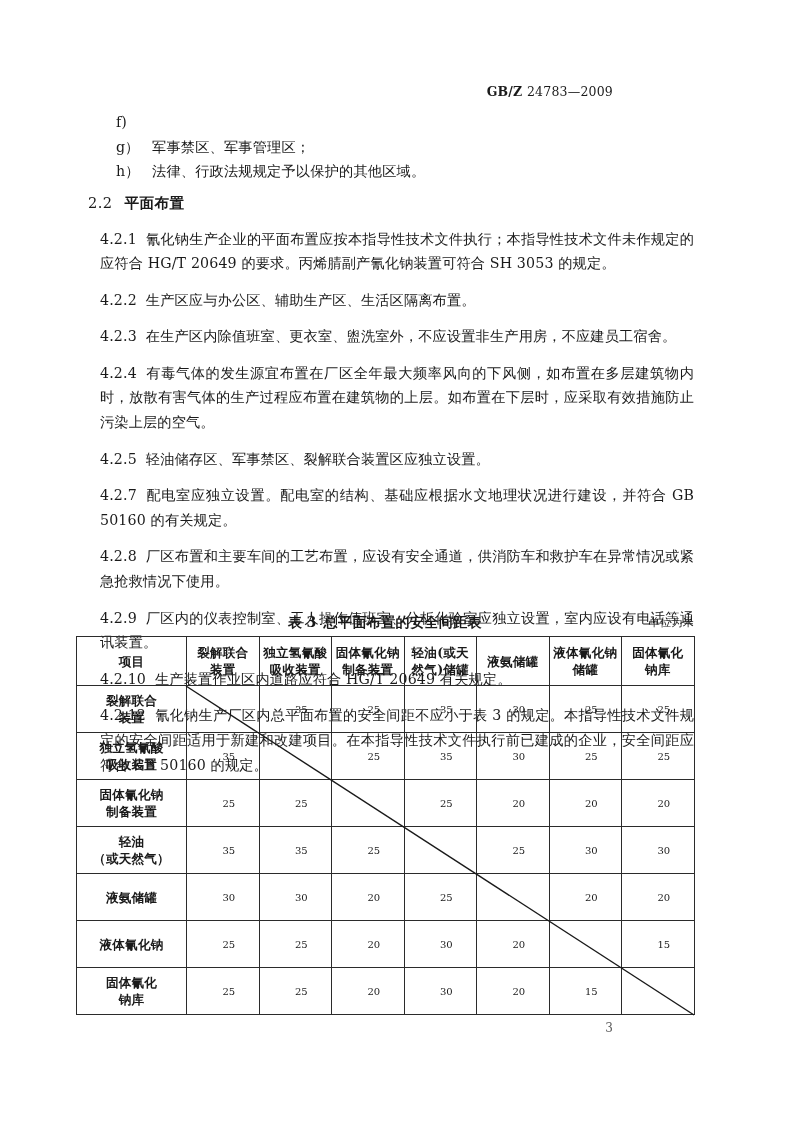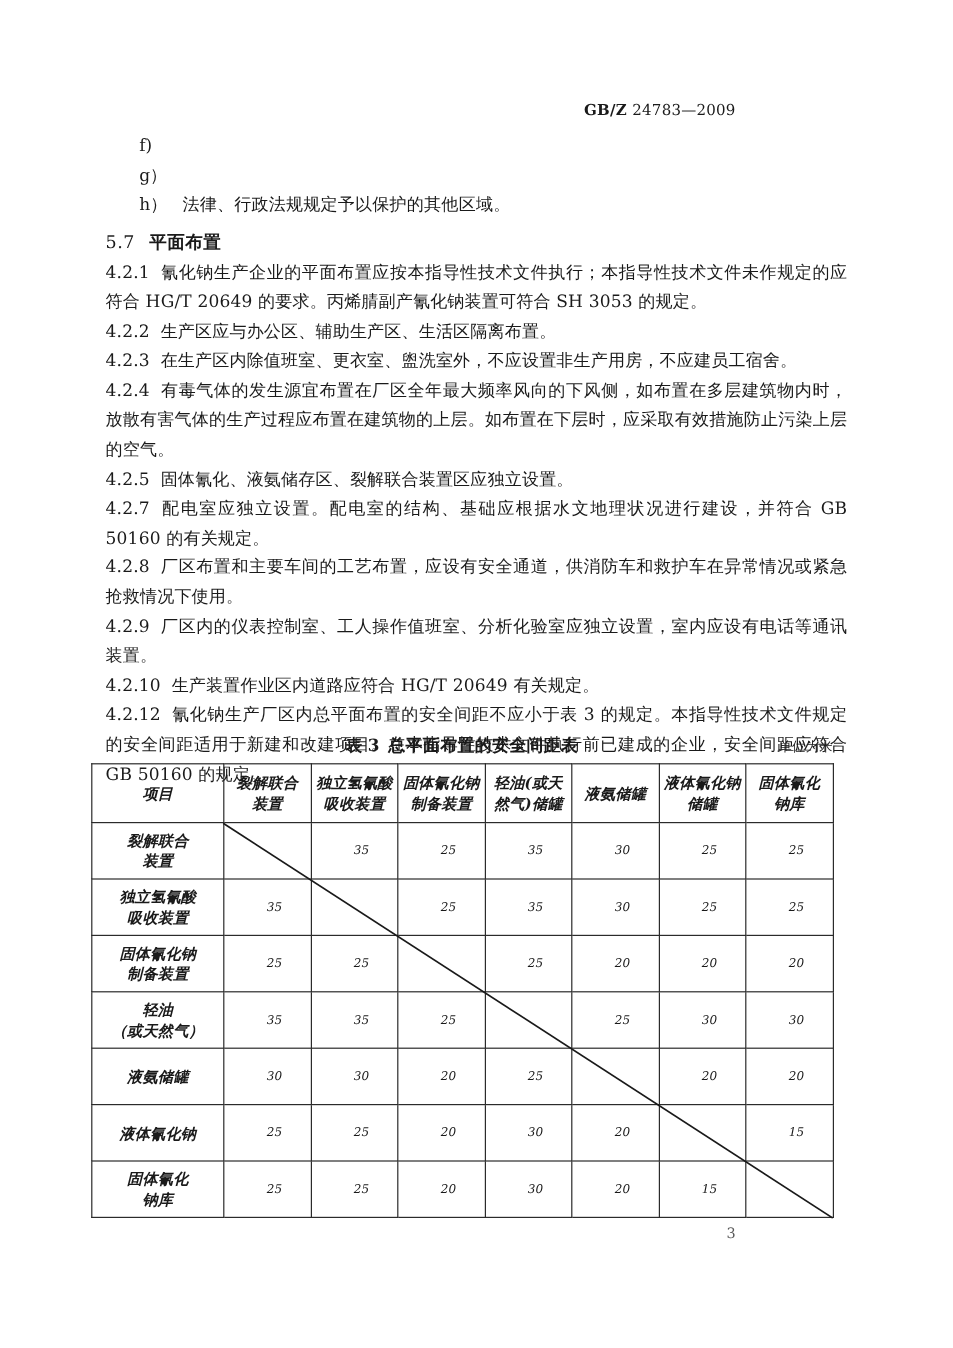--- a/index.html
+++ b/index.html
@@ -71,21 +71,21 @@
     margin: 6px 0 1px 0;
     letter-spacing: .4px;
   }
   h2.sec .n {
     font-family: "DejaVu Serif", "Liberation Serif", serif;
     margin-right: 12px;
     font-weight: normal;
   }
 
   p.cl {
-    margin: 0;
+    margin: 12px;
     font-size: 14.2px;
     line-height: 24.6px;
     text-align: justify;
     text-justify: inter-ideograph;
     letter-spacing: .15px;
   }
   p.cl .n {
     font-family: "DejaVu Serif", "Liberation Serif", serif;
     margin-right: 9px;
     white-space: nowrap;
@@ -121,21 +121,20 @@
     font-size: 11px;
     line-height: 20px;
     letter-spacing: .3px;
   }
 
   table.mx {
     border-collapse: collapse;
     width: 618px;
     table-layout: fixed;
     margin-top: 2px;
-    font-style: italic;
   }
   table.mx th, table.mx td {
     border: 1px solid #2b2b2b;
     text-align: center;
     vertical-align: middle;
     padding: 0;
   }
   table.mx th {
     font-size: 12.6px;
     line-height: 17px;
@@ -188,36 +187,37 @@
   </div>
 
   <div class="content">
 
     <ul class="lettered">
       <li>
         <span class="mk">f)</span>
       </li>
       <li>
         <span class="mk">g）</span>
+        <span class="tx">军事禁区、军事管理区；</span>
       </li>
       <li>
         <span class="mk">h）</span>
         <span class="tx">法律、行政法规规定予以保护的其他区域。</span>
       </li>
     </ul>
 
     <h2 class="sec">
-      <span class="n">5.7</span><span>平面布置</span>
+      <span class="n">2.2</span><span>平面布置</span>
     </h2>
 
     <p class="cl"><span class="n">4.2.1</span><span>氰化钠生产企业的平面布置应按本指导性技术文件执行；本指导性技术文件未作规定的应符合 HG/T 20649 的要求。丙烯腈副产氰化钠装置可符合 SH 3053 的规定。</span></p>
     <p class="cl"><span class="n">4.2.2</span><span>生产区应与办公区、辅助生产区、生活区隔离布置。</span></p>
     <p class="cl"><span class="n">4.2.3</span><span>在生产区内除值班室、更衣室、盥洗室外，不应设置非生产用房，不应建员工宿舍。</span></p>
     <p class="cl"><span class="n">4.2.4</span><span>有毒气体的发生源宜布置在厂区全年最大频率风向的下风侧，如布置在多层建筑物内时，放散有害气体的生产过程应布置在建筑物的上层。如布置在下层时，应采取有效措施防止污染上层的空气。</span></p>
-    <p class="cl"><span class="n">4.2.5</span><span>固体氰化、液氨储存区、裂解联合装置区应独立设置。</span></p>
+    <p class="cl"><span class="n">4.2.5</span><span>轻油储存区、军事禁区、裂解联合装置区应独立设置。</span></p>
     <p class="cl"><span class="n">4.2.7</span><span>配电室应独立设置。配电室的结构、基础应根据水文地理状况进行建设，并符合 GB 50160 的有关规定。</span></p>
     <p class="cl"><span class="n">4.2.8</span><span>厂区布置和主要车间的工艺布置，应设有安全通道，供消防车和救护车在异常情况或紧急抢救情况下使用。</span></p>
     <p class="cl"><span class="n">4.2.9</span><span>厂区内的仪表控制室、工人操作值班室、分析化验室应独立设置，室内应设有电话等通讯装置。</span></p>
     <p class="cl"><span class="n">4.2.10</span><span>生产装置作业区内道路应符合 HG/T 20649 有关规定。</span></p>
     <p class="cl"><span class="n">4.2.12</span><span>氰化钠生产厂区内总平面布置的安全间距不应小于表 3 的规定。本指导性技术文件规定的安全间距适用于新建和改建项目。在本指导性技术文件执行前已建成的企业，安全间距应符合 GB 50160 的规定。</span></p>
 
   </div>
 
   <div class="tblwrap">
     <div class="capline">

